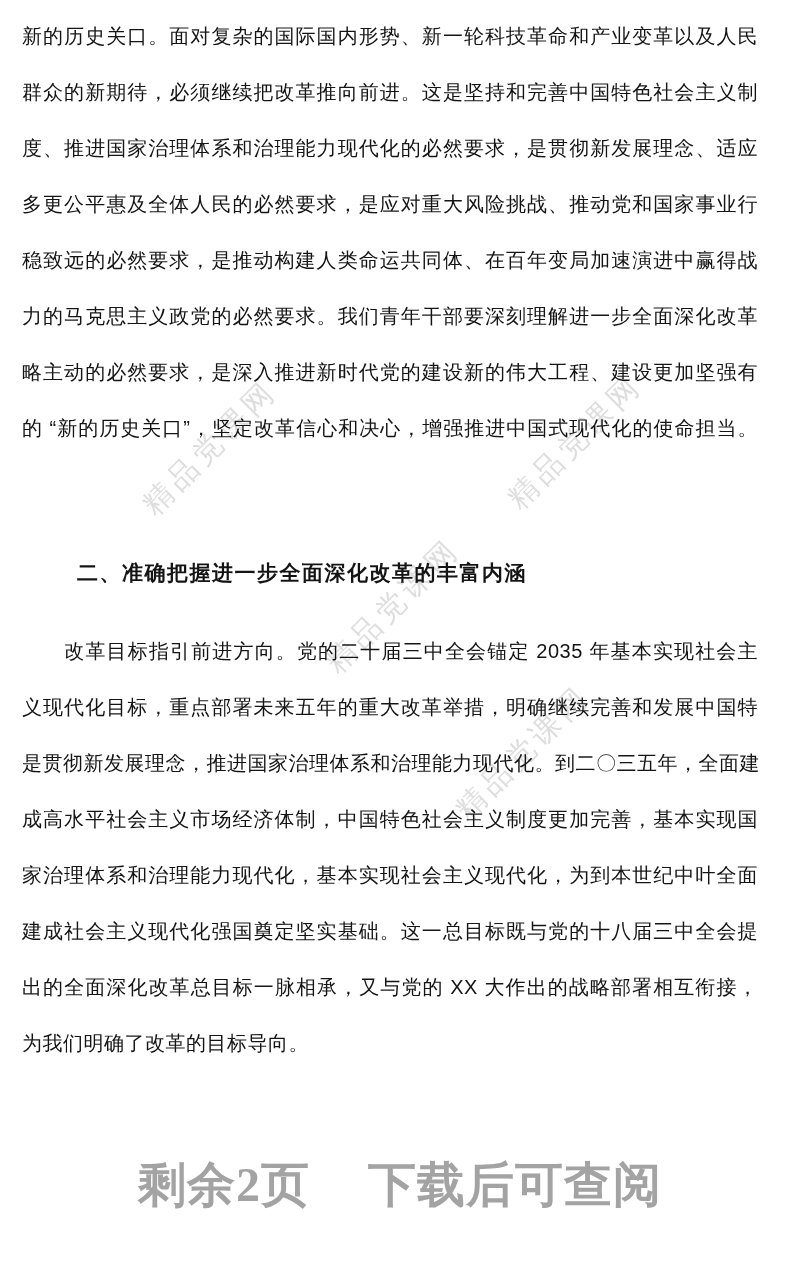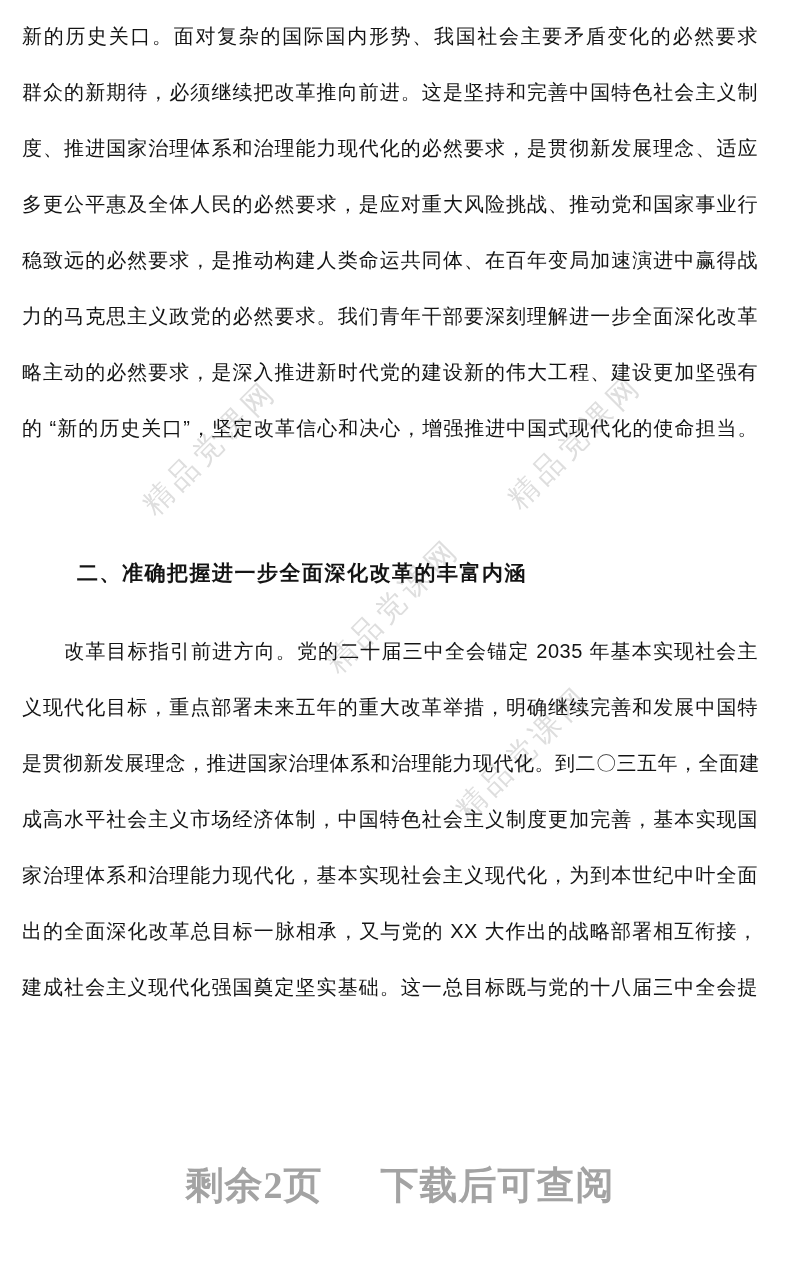--- a/index.html
+++ b/index.html
@@ -53,59 +53,60 @@
     white-space:nowrap;
   }
   
   .promo{
     position:absolute;
     left:0;top:1157px;width:800px;
     height:56px;line-height:56px;
     text-align:center;
     font-family:"Liberation Serif","DejaVu Serif",serif;
     font-weight:700;
-    font-size:38px;
+    font-size:48px;
     letter-spacing:1px;
     color:var(--promo-color,#a3a3a3);
     white-space:nowrap;
   }
   .promo .gap{display:inline-block;width:58px;}
 </style>
 </head>
 <body>
 
 <div class="page">
 
   <div class="wm-layer">
       <div class="wm" style="left: 210px; top: 448px;">精品党课网</div>
       <div class="wm" style="left: 575px; top: 442px;">精品党课网</div>
       <div class="wm" style="left: 393px; top: 606px;">精品党课网</div>
       <div class="wm last-line" style="left: 523px; top: 753px;">精品党课网</div>
     </div>
 
   <div class="para para-1">
-      <div class="line">新的历史关口。面对复杂的国际国内形势、我国社会主要矛盾变化的必然要求</div>
+      <div class="line">新的历史关口。面对复杂的国际国内形势、新一轮科技革命和产业变革以及人民</div>
       <div class="line">群众的新期待，必须继续把改革推向前进。这是坚持和完善中国特色社会主义制</div>
       <div class="line">度、推进国家治理体系和治理能力现代化的必然要求，是贯彻新发展理念、适应</div>
       <div class="line">多更公平惠及全体人民的必然要求，是应对重大风险挑战、推动党和国家事业行</div>
       <div class="line">稳致远的必然要求，是推动构建人类命运共同体、在百年变局加速演进中赢得战</div>
       <div class="line">力的马克思主义政党的必然要求。我们青年干部要深刻理解进一步全面深化改革</div>
       <div class="line">略主动的必然要求，是深入推进新时代党的建设新的伟大工程、建设更加坚强有</div>
       <div class="line last-line">的 “新的历史关口”，坚定改革信心和决心，增强推进中国式现代化的使命担当。</div>
     </div>
 
   <div class="heading">二、准确把握进一步全面深化改革的丰富内涵</div>
 
   <div class="para para-2 allow-short">
       <div class="line">　　改革目标指引前进方向。党的二十届三中全会锚定 2035 年基本实现社会主</div>
       <div class="line">义现代化目标，重点部署未来五年的重大改革举措，明确继续完善和发展中国特</div>
       <div class="line">是贯彻新发展理念，推进国家治理体系和治理能力现代化。到二〇三五年，全面建</div>
       <div class="line">成高水平社会主义市场经济体制，中国特色社会主义制度更加完善，基本实现国</div>
       <div class="line">家治理体系和治理能力现代化，基本实现社会主义现代化，为到本世纪中叶全面</div>
+      <div class="line">建成社会主义现代化强国奠定坚实基础。这一总目标既与党的十八届三中全会提</div>
       <div class="line">出的全面深化改革总目标一脉相承，又与党的 XX 大作出的战略部署相互衔接，</div>
-      <div class="line">建成社会主义现代化强国奠定坚实基础。这一总目标既与党的十八届三中全会提</div>
+      <div class="line last-line">为我们明确了改革的目标导向。</div>
     </div>
 
   <div class="promo">
     <span>剩余2页</span><span class="gap"></span><span>下载后可查阅</span>
   </div>
 
 </div>
 
 </body></html>

